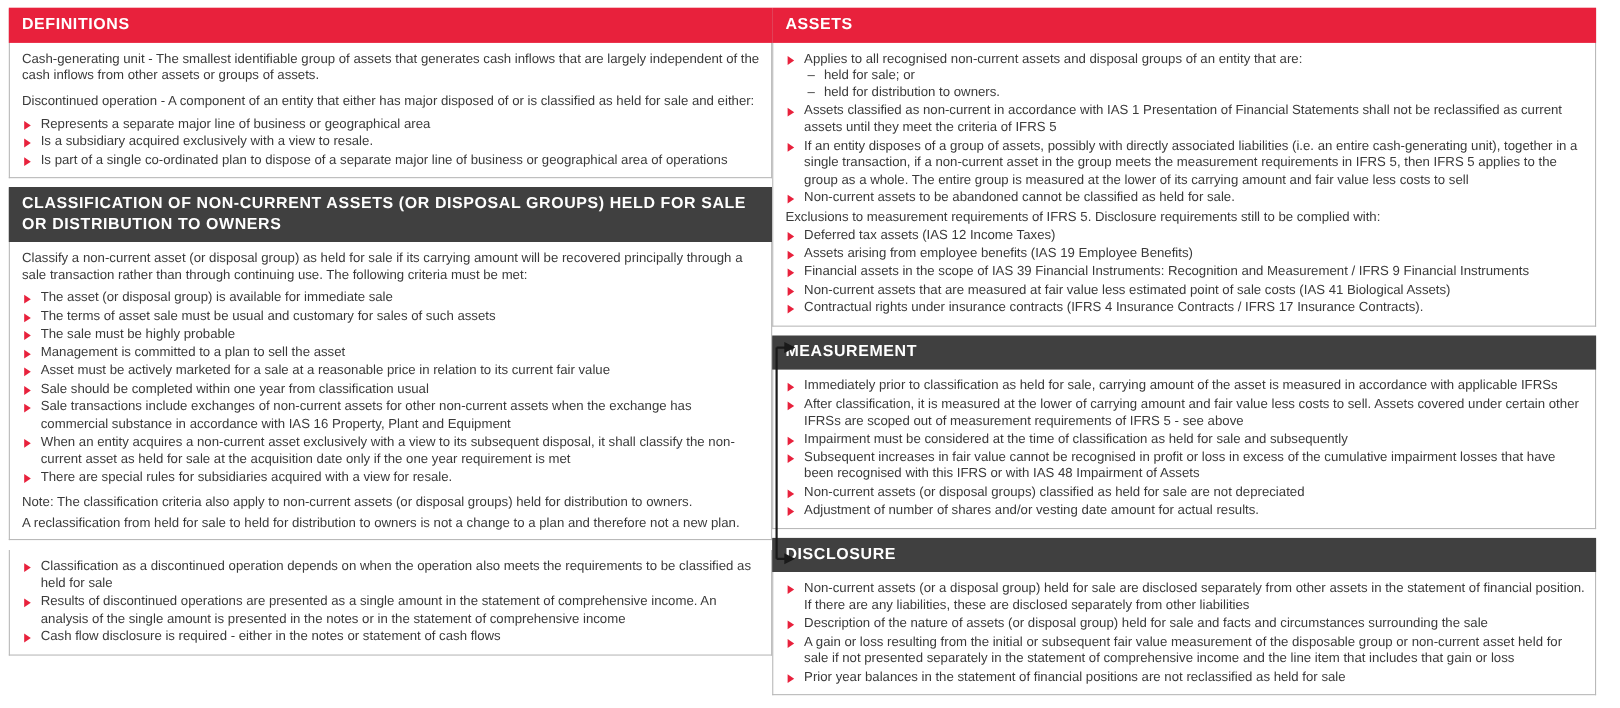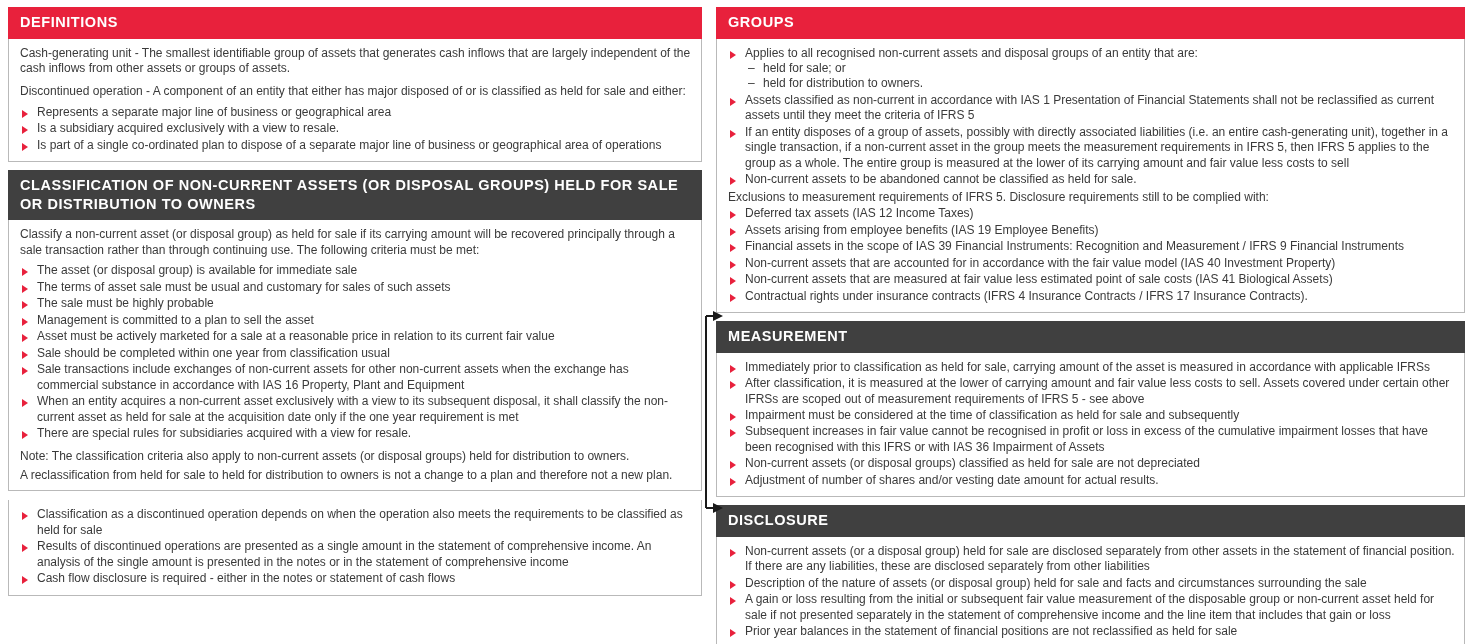--- a/index.html
+++ b/index.html
@@ -11,21 +11,21 @@
     width: 1473px; height: 644px;
     font-family: "Liberation Sans", sans-serif;
     color: #3a3a3a;
     overflow: hidden;
   }
   .sheet {
     position: relative;
     width: 1473px; height: 604px;
     padding: 8px 8px 4px 8px;
     display: flex;
-    gap: 14px;
+    gap: 0;
   }
   .col {
     display: flex;
     flex-direction: column;
   }
   .col-left  { width: 694px; }
   .col-right { width: 749px; }
 
   .panel {
     border: 1px solid #b9b9b9;
@@ -153,54 +153,53 @@
 
         </ul>
       </div>
     </section>
 
   </div>
 
   <div class="col col-right">
 
     <section class="panel">
-      <div class="panel-header hdr-red">GROUPS</div>
+      <div class="panel-header hdr-red">ASSETS</div>
       <div class="panel-body">
         <ul class="bullets">
           <li>
             <span>Applies to all recognised non-current assets and disposal groups of an entity that are:</span>
             <ul class="dashes">
               <li>held for sale; or</li>
               <li>held for distribution to owners.</li>
             </ul>
           </li>
           <li><span>Assets classified as non-current in accordance with IAS 1 </span><span class="it">Presentation of Financial Statements</span><span> shall not be reclassified as current assets until they meet the criteria of IFRS 5</span></li>
           <li>If an entity disposes of a group of assets, possibly with directly associated liabilities (i.e. an entire cash-generating unit), together in a single transaction, if a non-current asset in the group meets the measurement requirements in IFRS 5, then IFRS 5 applies to the group as a whole. The entire group is measured at the lower of its carrying amount and fair value less costs to sell</li>
           <li>Non-current assets to be abandoned cannot be classified as held for sale.</li>
         </ul>
         <p class="lead-in">Exclusions to measurement requirements of IFRS 5. Disclosure requirements still to be complied with:</p>
         <ul class="bullets">
           <li><span>Deferred tax assets (IAS 12 </span><span class="it">Income Taxes</span><span>)</span></li>
           <li><span>Assets arising from employee benefits (IAS 19 </span><span class="it">Employee Benefits</span><span>)</span></li>
           <li><span>Financial assets in the scope of IAS 39 </span><span class="it">Financial Instruments: Recognition and Measurement</span><span> / IFRS 9 </span><span class="it">Financial Instruments</span></li>
-          <li><span>Non-current assets that are accounted for in accordance with the fair value model (IAS 40 </span><span class="it">Investment Property</span><span>)</span></li>
           <li><span>Non-current assets that are measured at fair value less estimated point of sale costs (IAS 41 </span><span class="it">Biological Assets</span><span>)</span></li>
           <li><span>Contractual rights under insurance contracts (IFRS 4 </span><span class="it">Insurance Contracts</span><span> / IFRS 17 </span><span class="it">Insurance</span><span> Contracts).</span></li>
         </ul>
       </div>
     </section>
 
     <section class="panel">
       <div class="panel-header hdr-blue">MEASUREMENT</div>
       <div class="panel-body">
         <ul class="bullets">
           <li>Immediately prior to classification as held for sale, carrying amount of the asset is measured in accordance with applicable IFRSs</li>
           <li>After classification, it is measured at the lower of carrying amount and fair value less costs to sell. Assets covered under certain other IFRSs are scoped out of measurement requirements of IFRS 5 - see above</li>
           <li>Impairment must be considered at the time of classification as held for sale and subsequently</li>
-          <li>Subsequent increases in fair value cannot be recognised in profit or loss in excess of the cumulative impairment losses that have been recognised with this IFRS or with IAS 36 Impairment of Assets</li>
+          <li>Subsequent increases in fair value cannot be recognised in profit or loss in excess of the cumulative impairment losses that have been recognised with this IFRS or with IAS 48 Impairment of Assets</li>
           <li>Non-current assets (or disposal groups) classified as held for sale are not depreciated</li>
           <li>Adjustment of number of shares and/or vesting date amount for actual results.</li>
         </ul>
       </div>
     </section>
 
     <section class="panel">
       <div class="panel-header hdr-blue">DISCLOSURE</div>
       <div class="panel-body">
         <ul class="bullets">

